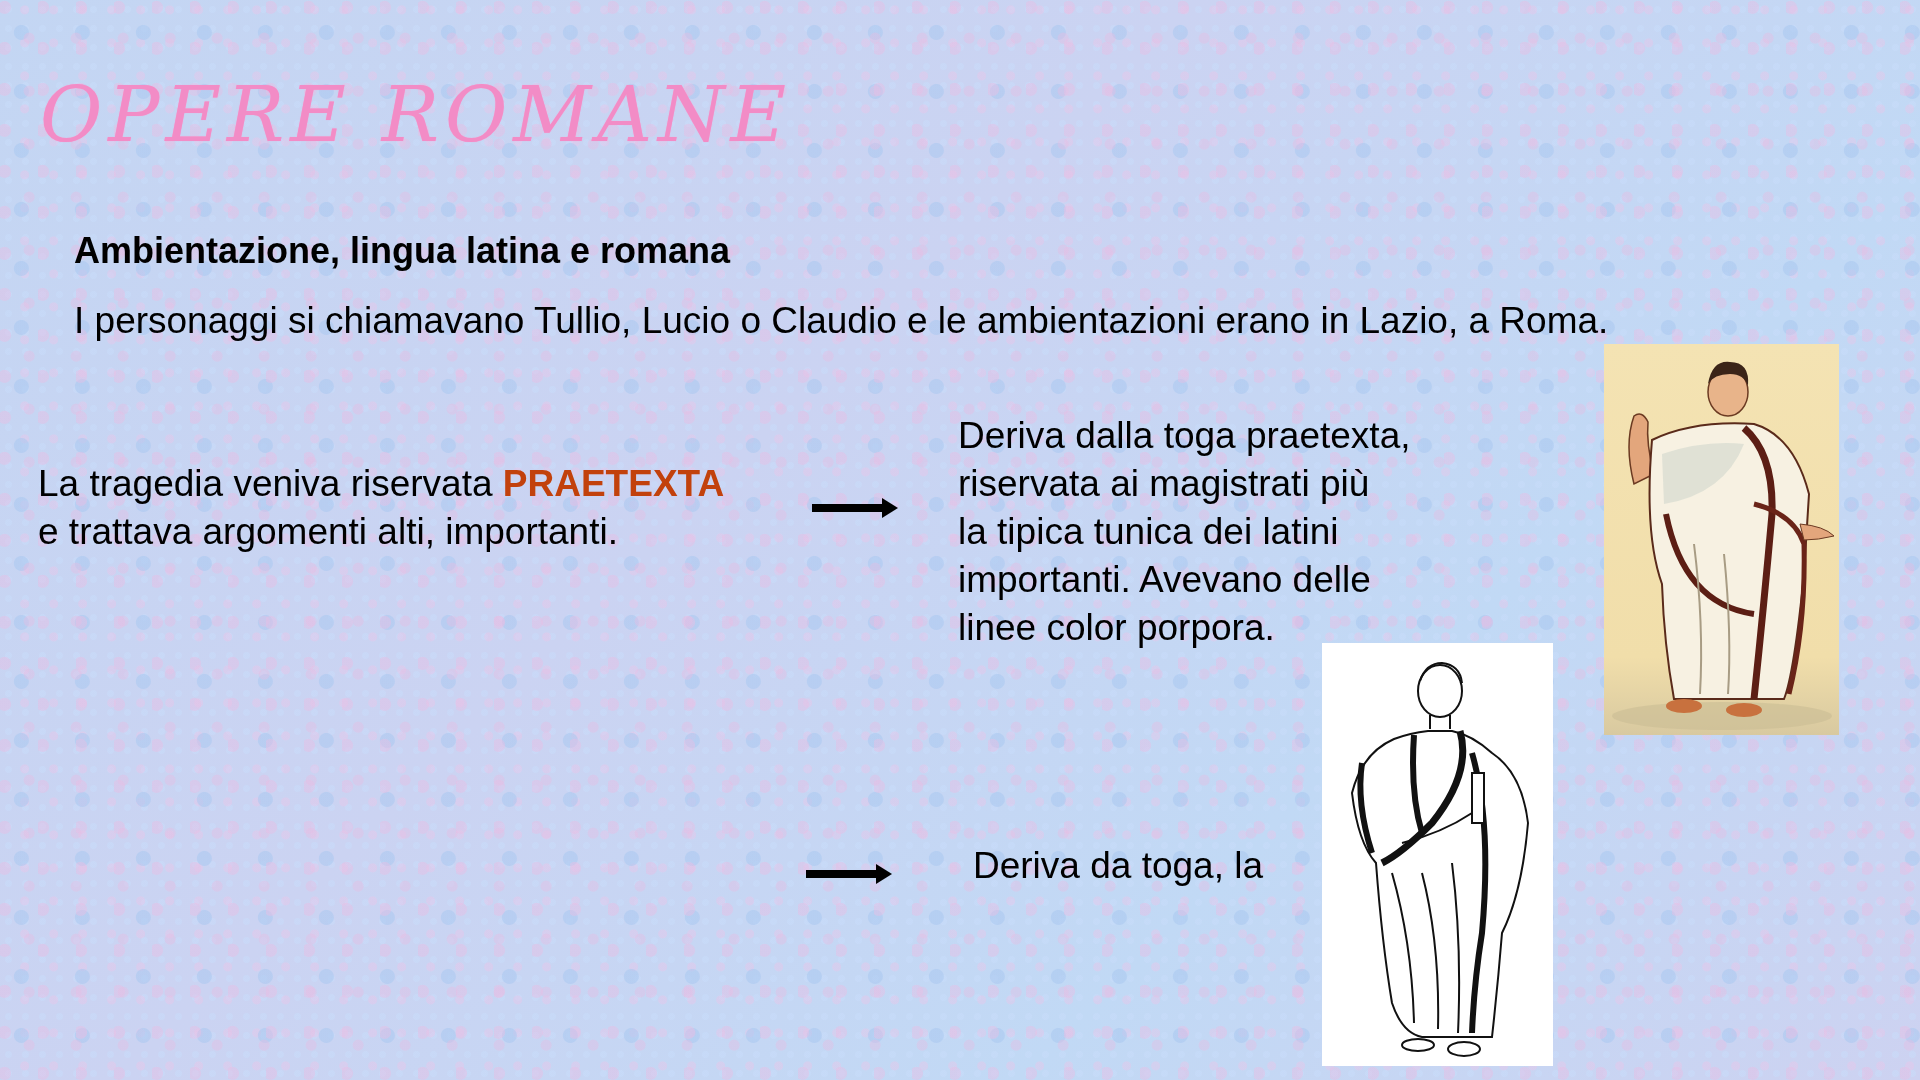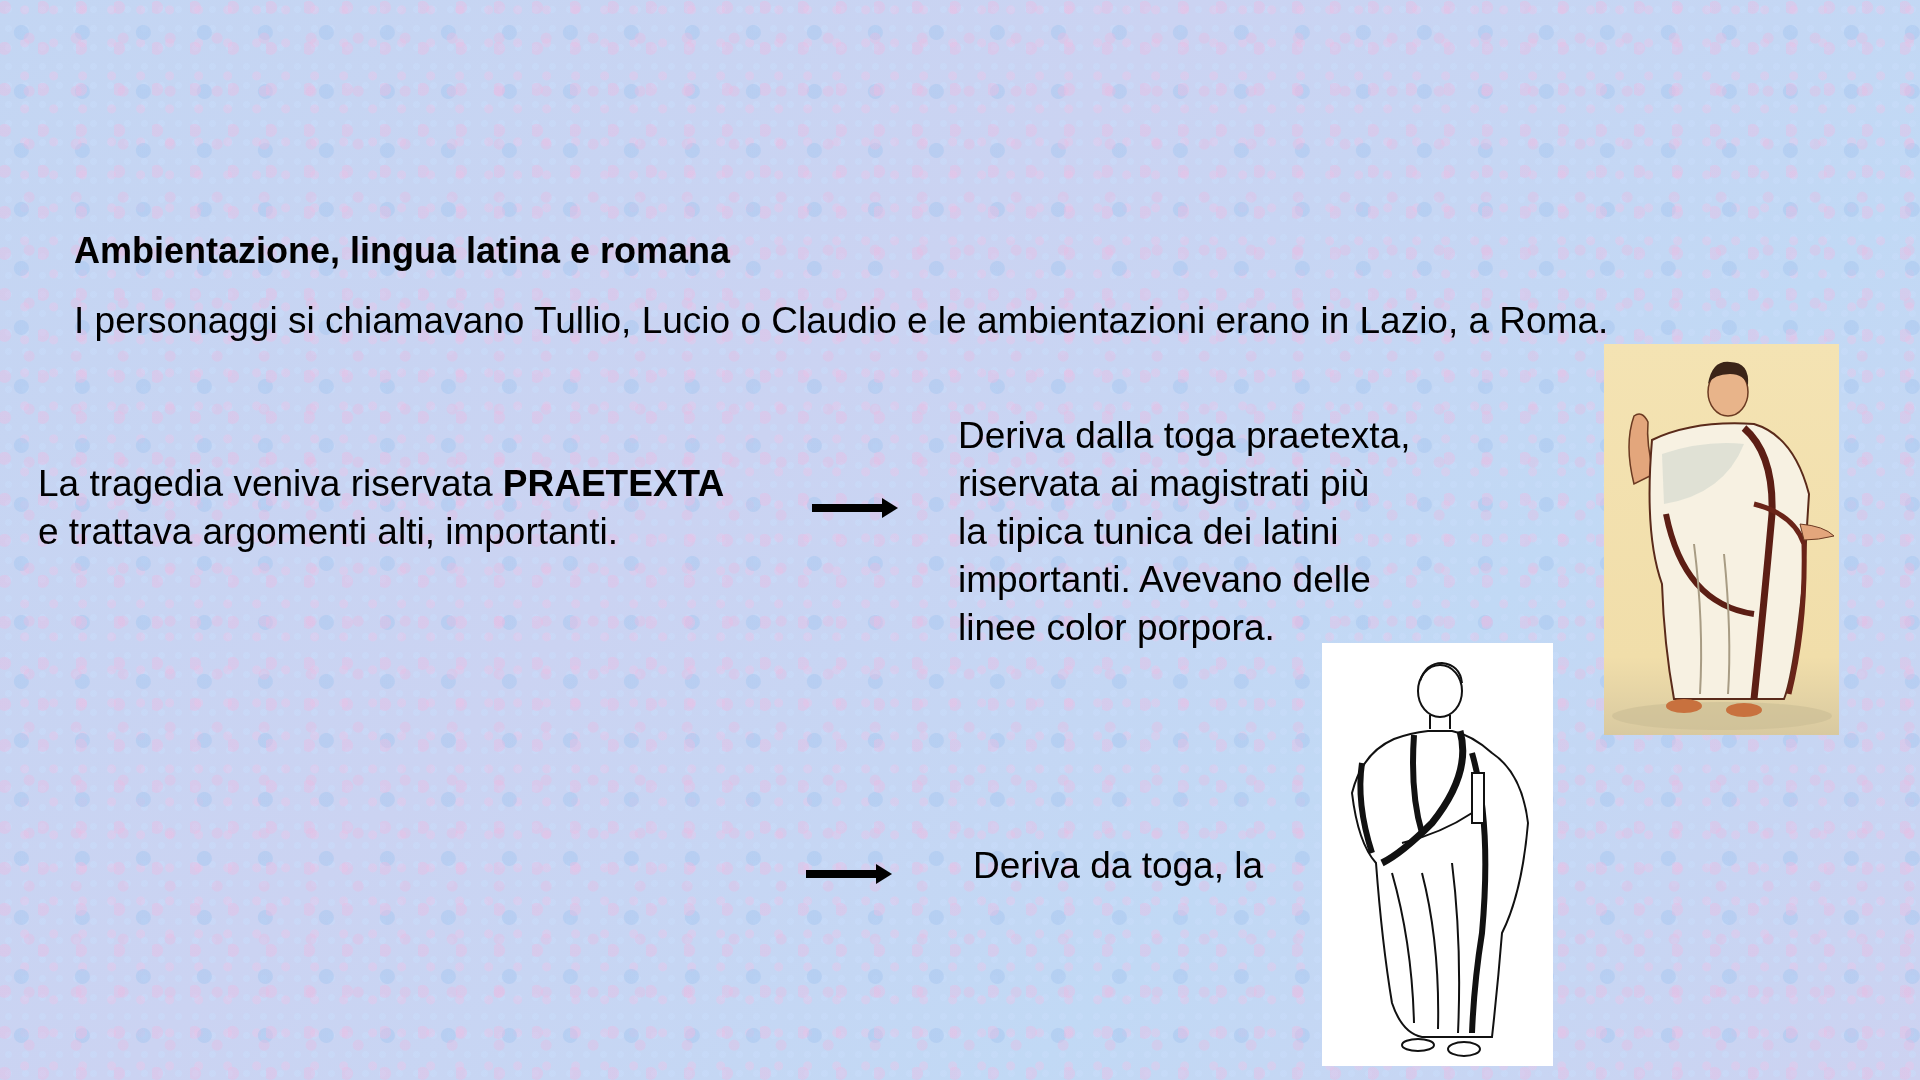--- a/index.html
+++ b/index.html
@@ -56,21 +56,21 @@
     }
     .genre {
       position: absolute;
       left: 38px;
       font-size: 37px;
       line-height: 48px;
       margin: 0;
       white-space: nowrap;
     }
     .genre .accent {
-      color: #000000;
+      color: #c2410c;
       font-weight: bold;
       margin-top: 16px;
     }
     .genre-tragedy { top: 460px; }
     .genre-comedy  { top: 818px; }
 
     .arrow {
       position: absolute;
       width: 86px;
       height: 20px;
@@ -99,20 +99,21 @@
       left: 1322px; top: 643px; width: 231px; height: 423px;
       background: #ffffff;
     }
     .figure svg { width: 100%; height: 100%; display: block; }
   </style>
 </head>
 <body>
 
 <div class="slide">
 
+  <h1 class="title">OPERE ROMANE</h1>
 
   <p class="subtitle">Ambientazione, lingua latina e romana</p>
 
   <p class="intro">I personaggi si chiamavano Tullio, Lucio o Claudio e le ambientazioni erano in Lazio, a Roma.</p>
 
   <div class="genre genre-tragedy">
     <div><span>La tragedia veniva riservata </span><span class="accent">PRAETEXTA</span></div>
     <div>e trattava argomenti alti, importanti.</div>
   </div>
 

